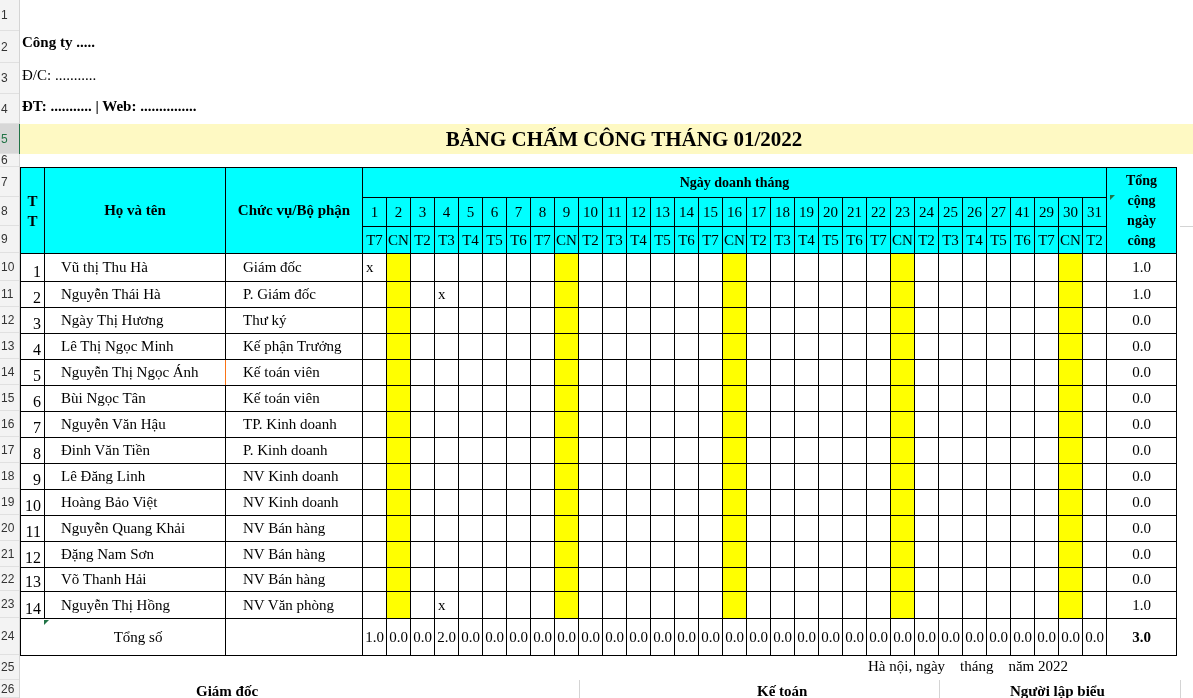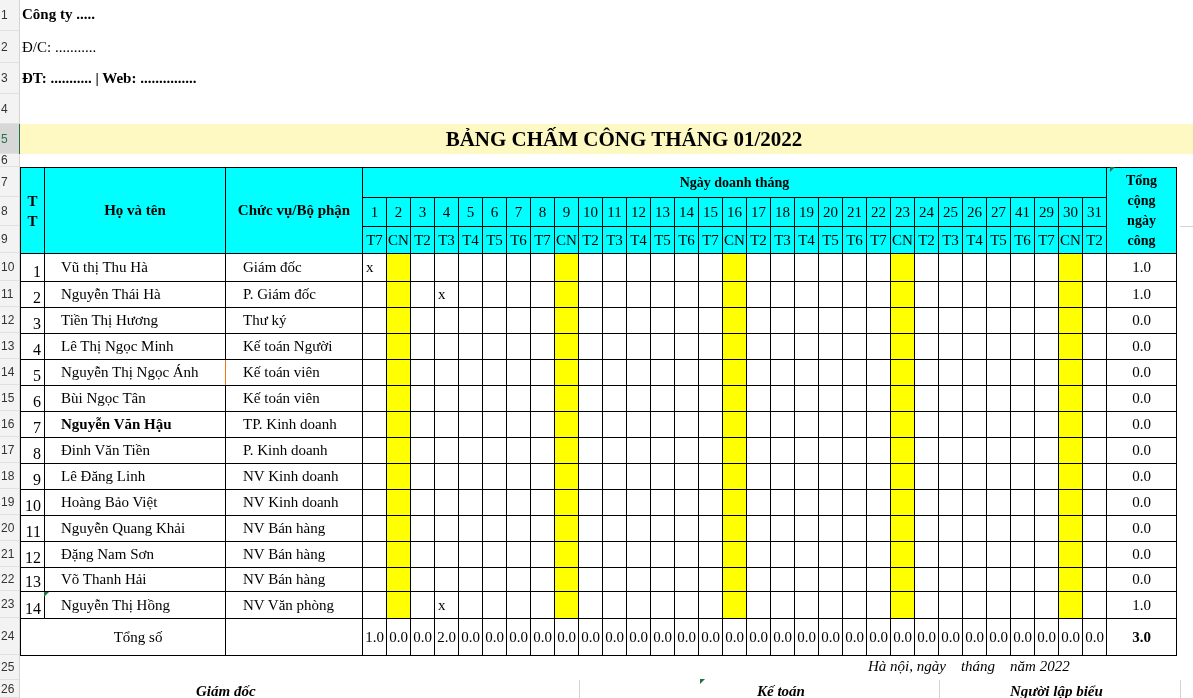--- a/index.html
+++ b/index.html
@@ -1,36 +1,36 @@
 <!DOCTYPE html>
 <html><head>
 <meta charset="utf-8">
 <style>
   html, body { margin:0; padding:0; background:#fff; }
   body { width:1193px; height:698px; overflow:hidden; position:relative;
          font-family:"Liberation Serif", "DejaVu Serif", serif; color:#000; }
   .rowhdr { position:absolute; left:0; top:0; width:19px; height:698px; background:#f3f3f3; border-right:1px solid #d4d4d4; }
   .rn { position:absolute; left:0; width:19px; font-family:"Liberation Sans","DejaVu Sans",sans-serif; font-size:12px; color:#333; text-align:left; padding-left:1px; box-sizing:border-box; border-bottom:1px solid #e0e0e0; display:flex; align-items:center; }
   .rn.sel { color:#217346; background:#d7d7d7; }
-  .abs { position:absolute; box-sizing:border-box; }
+  .abs { position:absolute; box-sizing:border-box;margin-top:28px; }
   .hdrtxt { font-size:15px; }
   .title-band { position:absolute; left:20px; top:124px; width:1160px; height:30px; background:#fef9c3; display:flex; align-items:center; justify-content:center; font-weight:bold; font-size:21px;padding-left:24px; }
   .sel-line { position:absolute; left:19px; top:124px; width:2px; height:30px; background:#217346; }
   table.grid { position:absolute; left:20px; top:167px; border-collapse:collapse; table-layout:fixed; }
   table.grid td { border:1px solid #000; padding:0; overflow:hidden; white-space:nowrap; font-size:15px; }
   .cy { background:#00ffff; }
   .yl { background:#ffff00; }
   .c { text-align:center; }
   .b { font-weight:bold; }
   .small { font-size:11px; }
   .tt { text-align:right; padding-right:3px !important; vertical-align:bottom; }
   .nm { padding-left:16px !important; }
   .ps { padding-left:17px !important; }
   .mark { padding-left:3px !important; font-size:14px; }
-  .footer { position:absolute; font-size:15px;font-style:italic; }
+  .footer { position:absolute; font-size:15px; }
   .gridline { position:absolute; background:#d4d4d4; }
 </style>
 </head>
 <body>
 
 <div class="rowhdr"></div>
 <div id="rownums">
     <div class="rn" style="top: 0px; height: 31px;">1</div>
     <div class="rn" style="top: 31px; height: 32px;">2</div>
     <div class="rn" style="top: 63px; height: 31px;">3</div>
@@ -249,21 +249,21 @@
         <td class="mark"></td>
         <td class="mark"></td>
         <td class="mark"></td>
         <td class="mark"></td>
         <td class="yl mark"></td>
         <td class="mark"></td>
         <td class="c">1.0</td>
       </tr>
       <tr style="height: 26px;">
         <td class="tt" style="font-size:16px;">3</td>
-        <td class="nm" style="border-right:1px solid #000;">Tiền Thị Hương</td>
+        <td class="nm" style="border-right:1px solid #000;">Ngày Thị Hương</td>
         <td class="ps">Thư ký</td>
         <td class="mark"></td>
         <td class="yl mark"></td>
         <td class="mark"></td>
         <td class="mark"></td>
         <td class="mark"></td>
         <td class="mark"></td>
         <td class="mark"></td>
         <td class="mark"></td>
         <td class="yl mark"></td>
@@ -287,21 +287,21 @@
         <td class="mark"></td>
         <td class="mark"></td>
         <td class="mark"></td>
         <td class="yl mark"></td>
         <td class="mark"></td>
         <td class="c">0.0</td>
       </tr>
       <tr style="height: 26px;">
         <td class="tt" style="font-size:16px;">4</td>
         <td class="nm" style="border-right:1px solid #000;">Lê Thị Ngọc Minh</td>
-        <td class="ps">Kế toán Người</td>
+        <td class="ps">Kế phận Trưởng</td>
         <td class="mark"></td>
         <td class="yl mark"></td>
         <td class="mark"></td>
         <td class="mark"></td>
         <td class="mark"></td>
         <td class="mark"></td>
         <td class="mark"></td>
         <td class="mark"></td>
         <td class="yl mark"></td>
         <td class="mark"></td>
@@ -397,21 +397,21 @@
         <td class="mark"></td>
         <td class="mark"></td>
         <td class="mark"></td>
         <td class="mark"></td>
         <td class="yl mark"></td>
         <td class="mark"></td>
         <td class="c">0.0</td>
       </tr>
       <tr style="height: 26px;">
         <td class="tt" style="font-size:16px;">7</td>
-        <td class="nm" style="border-right:1px solid #000;font-weight:bold;">Nguyễn Văn Hậu</td>
+        <td class="nm" style="border-right:1px solid #000;">Nguyễn Văn Hậu</td>
         <td class="ps">TP. Kinh doanh</td>
         <td class="mark"></td>
         <td class="yl mark"></td>
         <td class="mark"></td>
         <td class="mark"></td>
         <td class="mark"></td>
         <td class="mark"></td>
         <td class="mark"></td>
         <td class="mark"></td>
         <td class="yl mark"></td>

